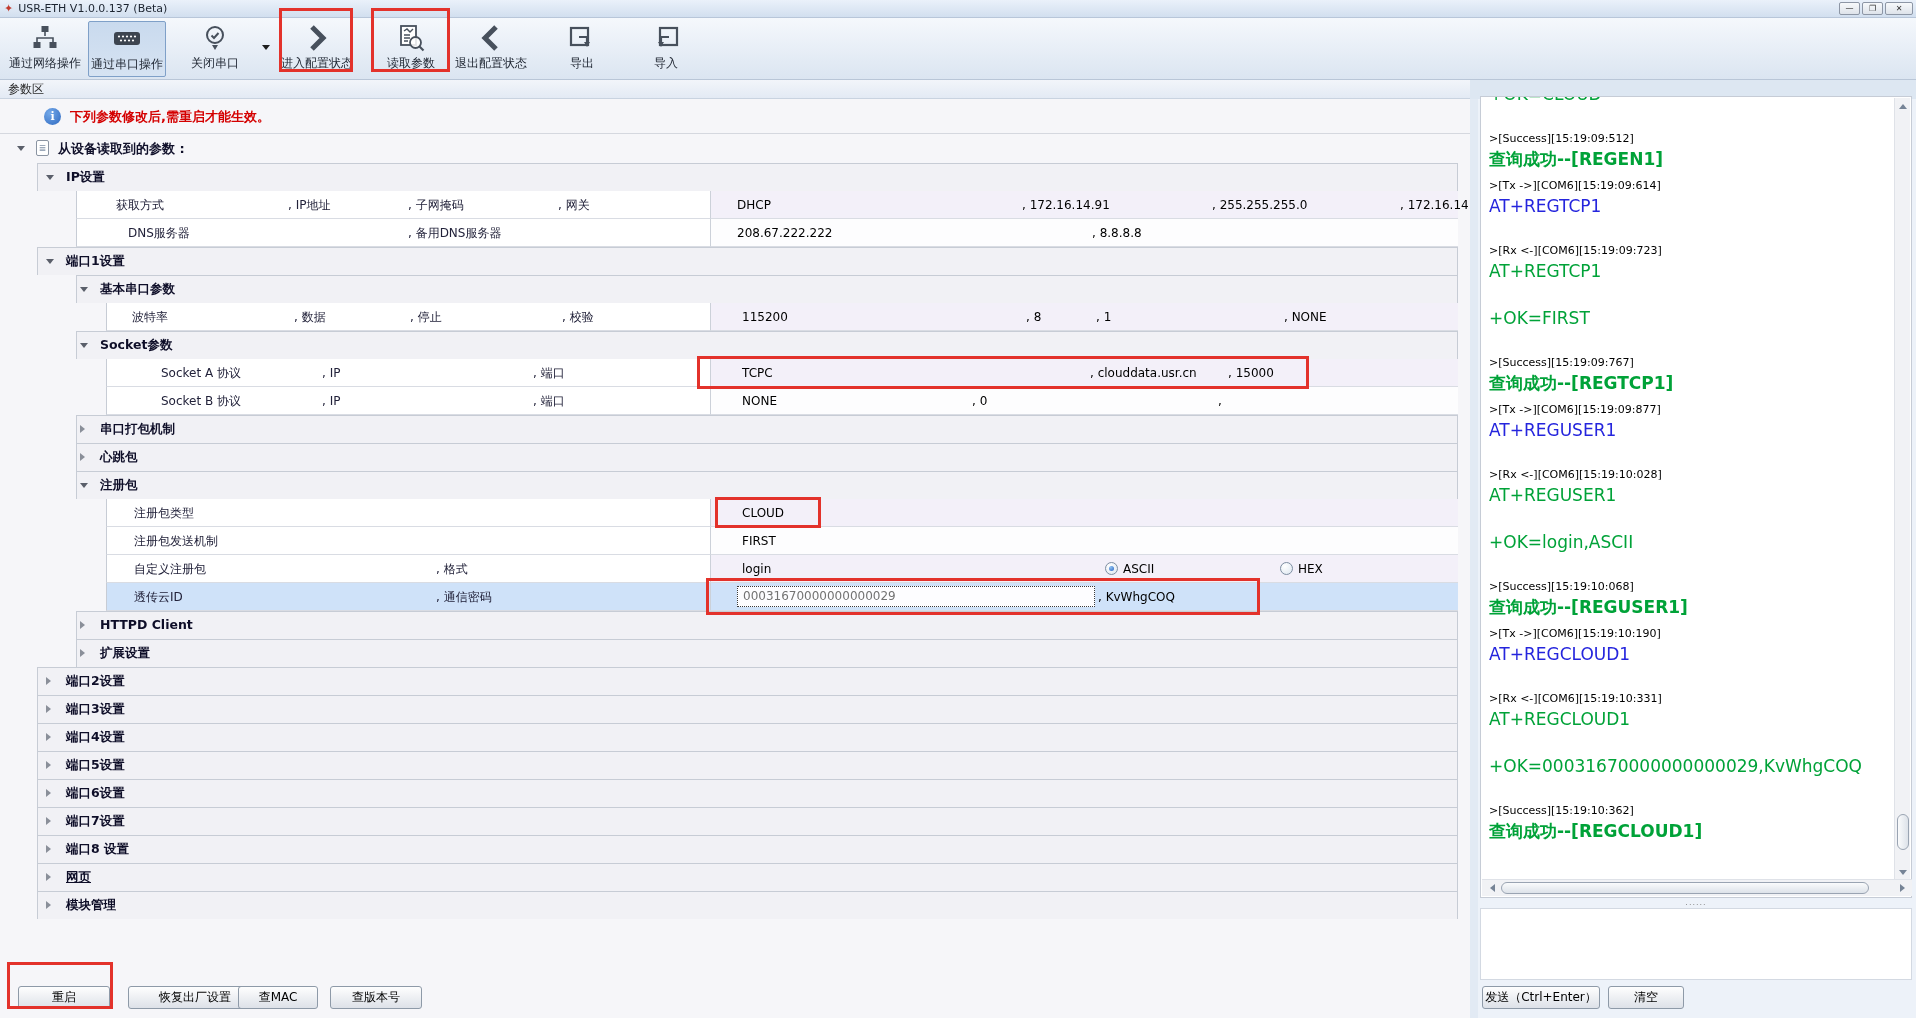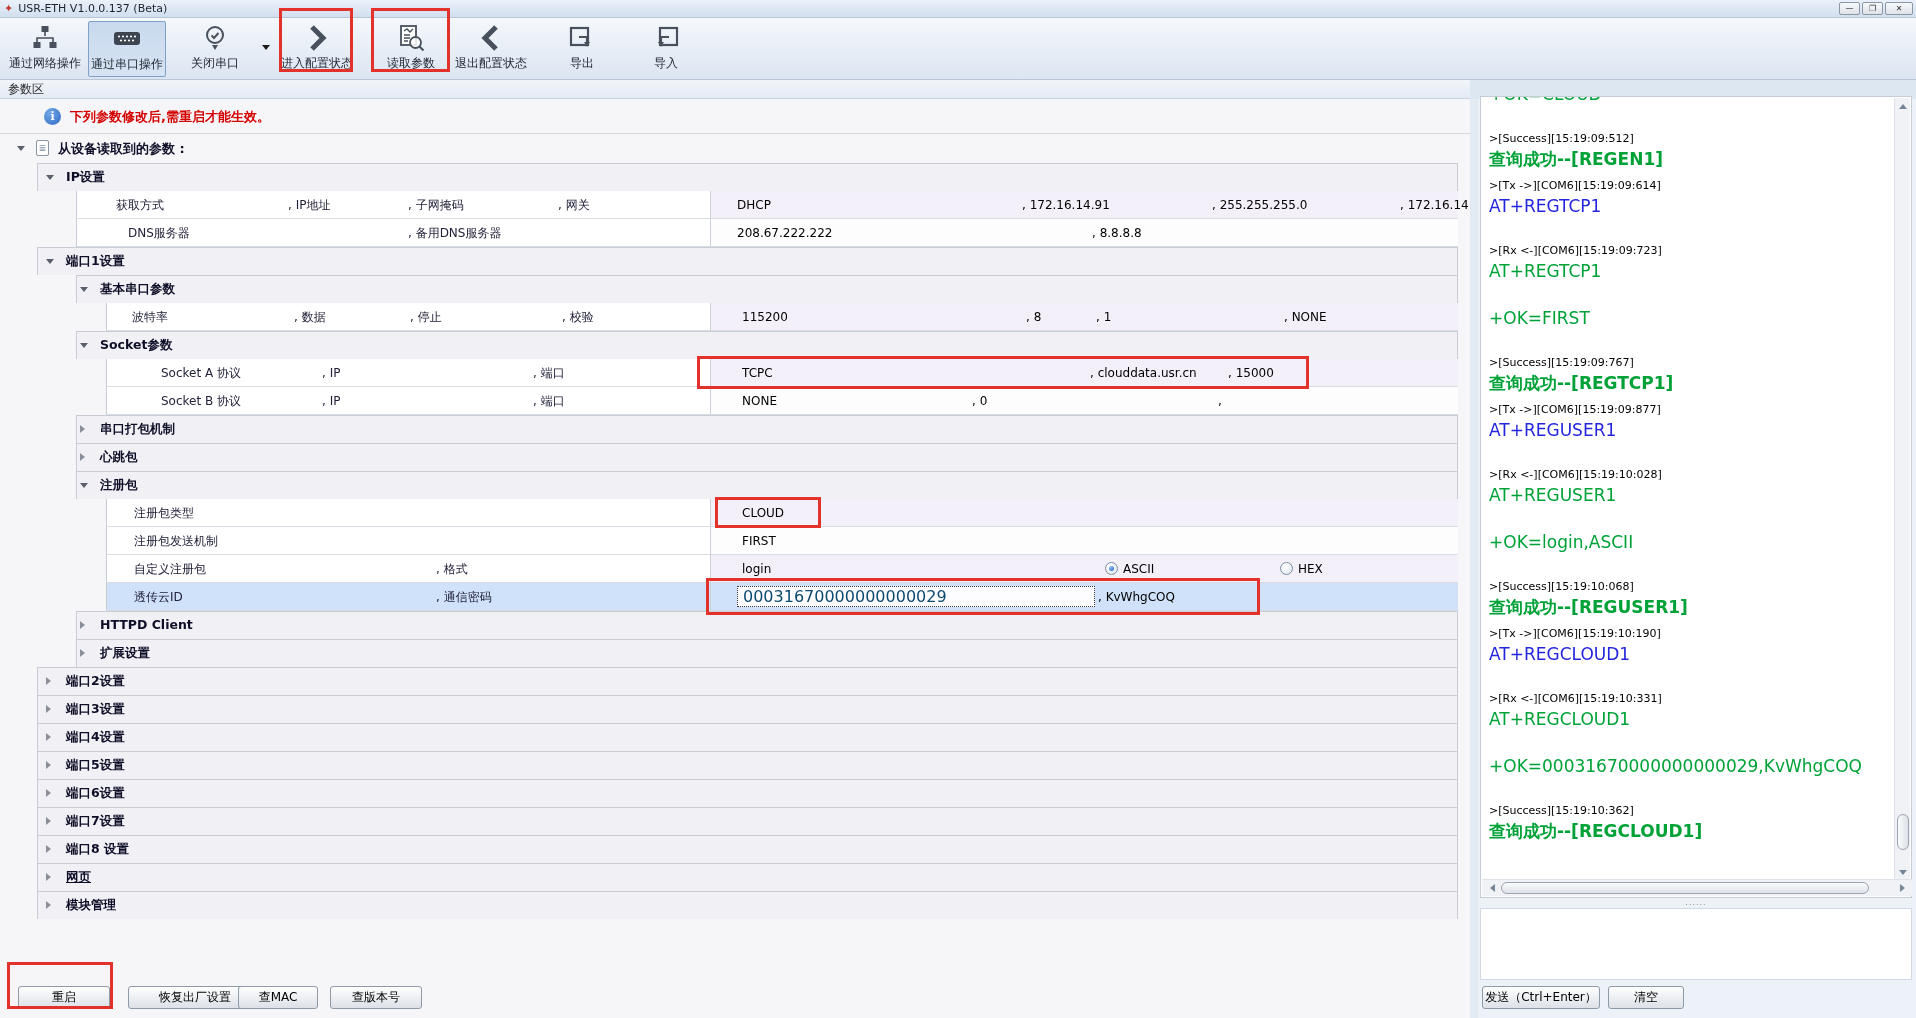--- a/index.html
+++ b/index.html
@@ -65,21 +65,21 @@
     border-left:1px solid #c7ccd5; border-bottom:1px solid #d9dce3; }
   .row-box.l1 { left:76px; }
   .row-box.l2 { left:106px; }
   .val-area { position:absolute; left:710px; right:12px; top:0; bottom:0; background:#fdfdfe;
     border-left:1px solid #ccd1d9; border-bottom:1px solid #d9dce3; }
   .val-area.tint { background:#f3f0f9; }
   .t-row.hl .row-box, .t-row.hl .val-area { background:#cfe2f9; }
   .lab { position:absolute; top:0; line-height:28px; font-size:12px; color:#22223a; white-space:nowrap; }
   .val { position:absolute; top:0; line-height:28px; font-size:12px; color:#000; white-space:nowrap; }
   .cfg-input { position:absolute; left:737px; top:3px; width:358px; height:21px; background:#fdfdff;
-    border:1px dotted #3a3a3a; font-size:16px; line-height:19px; padding-left:5px; color:#0c4a6e; white-space:nowrap; overflow:hidden; }
+    border:1px dotted #3a3a3a; font-size:12px; line-height:19px; padding-left:5px; color:#737373; white-space:nowrap; overflow:hidden; }
   .radio { position:absolute; top:7px; width:13px; height:13px; border-radius:50%;
     border:1px solid #7e8ea2; background:radial-gradient(circle at 35% 30%, #ffffff, #dce6f0); }
   .radio.checked::after { content:''; position:absolute; left:3px; top:3px; width:5px; height:5px;
     border-radius:50%; background:radial-gradient(circle at 35% 30%, #8cc0f0, #2a62c4); }
   .radio-label { position:absolute; top:0; line-height:28px; font-size:12px; color:#000; }
 
   
   .btn7 { position:absolute; height:23px; background:linear-gradient(#fefefe,#dde1e8); border:1px solid #8e9aa8;
     border-radius:3px; font-size:12px; color:#000; text-align:center; line-height:21px; white-space:nowrap; }
 

